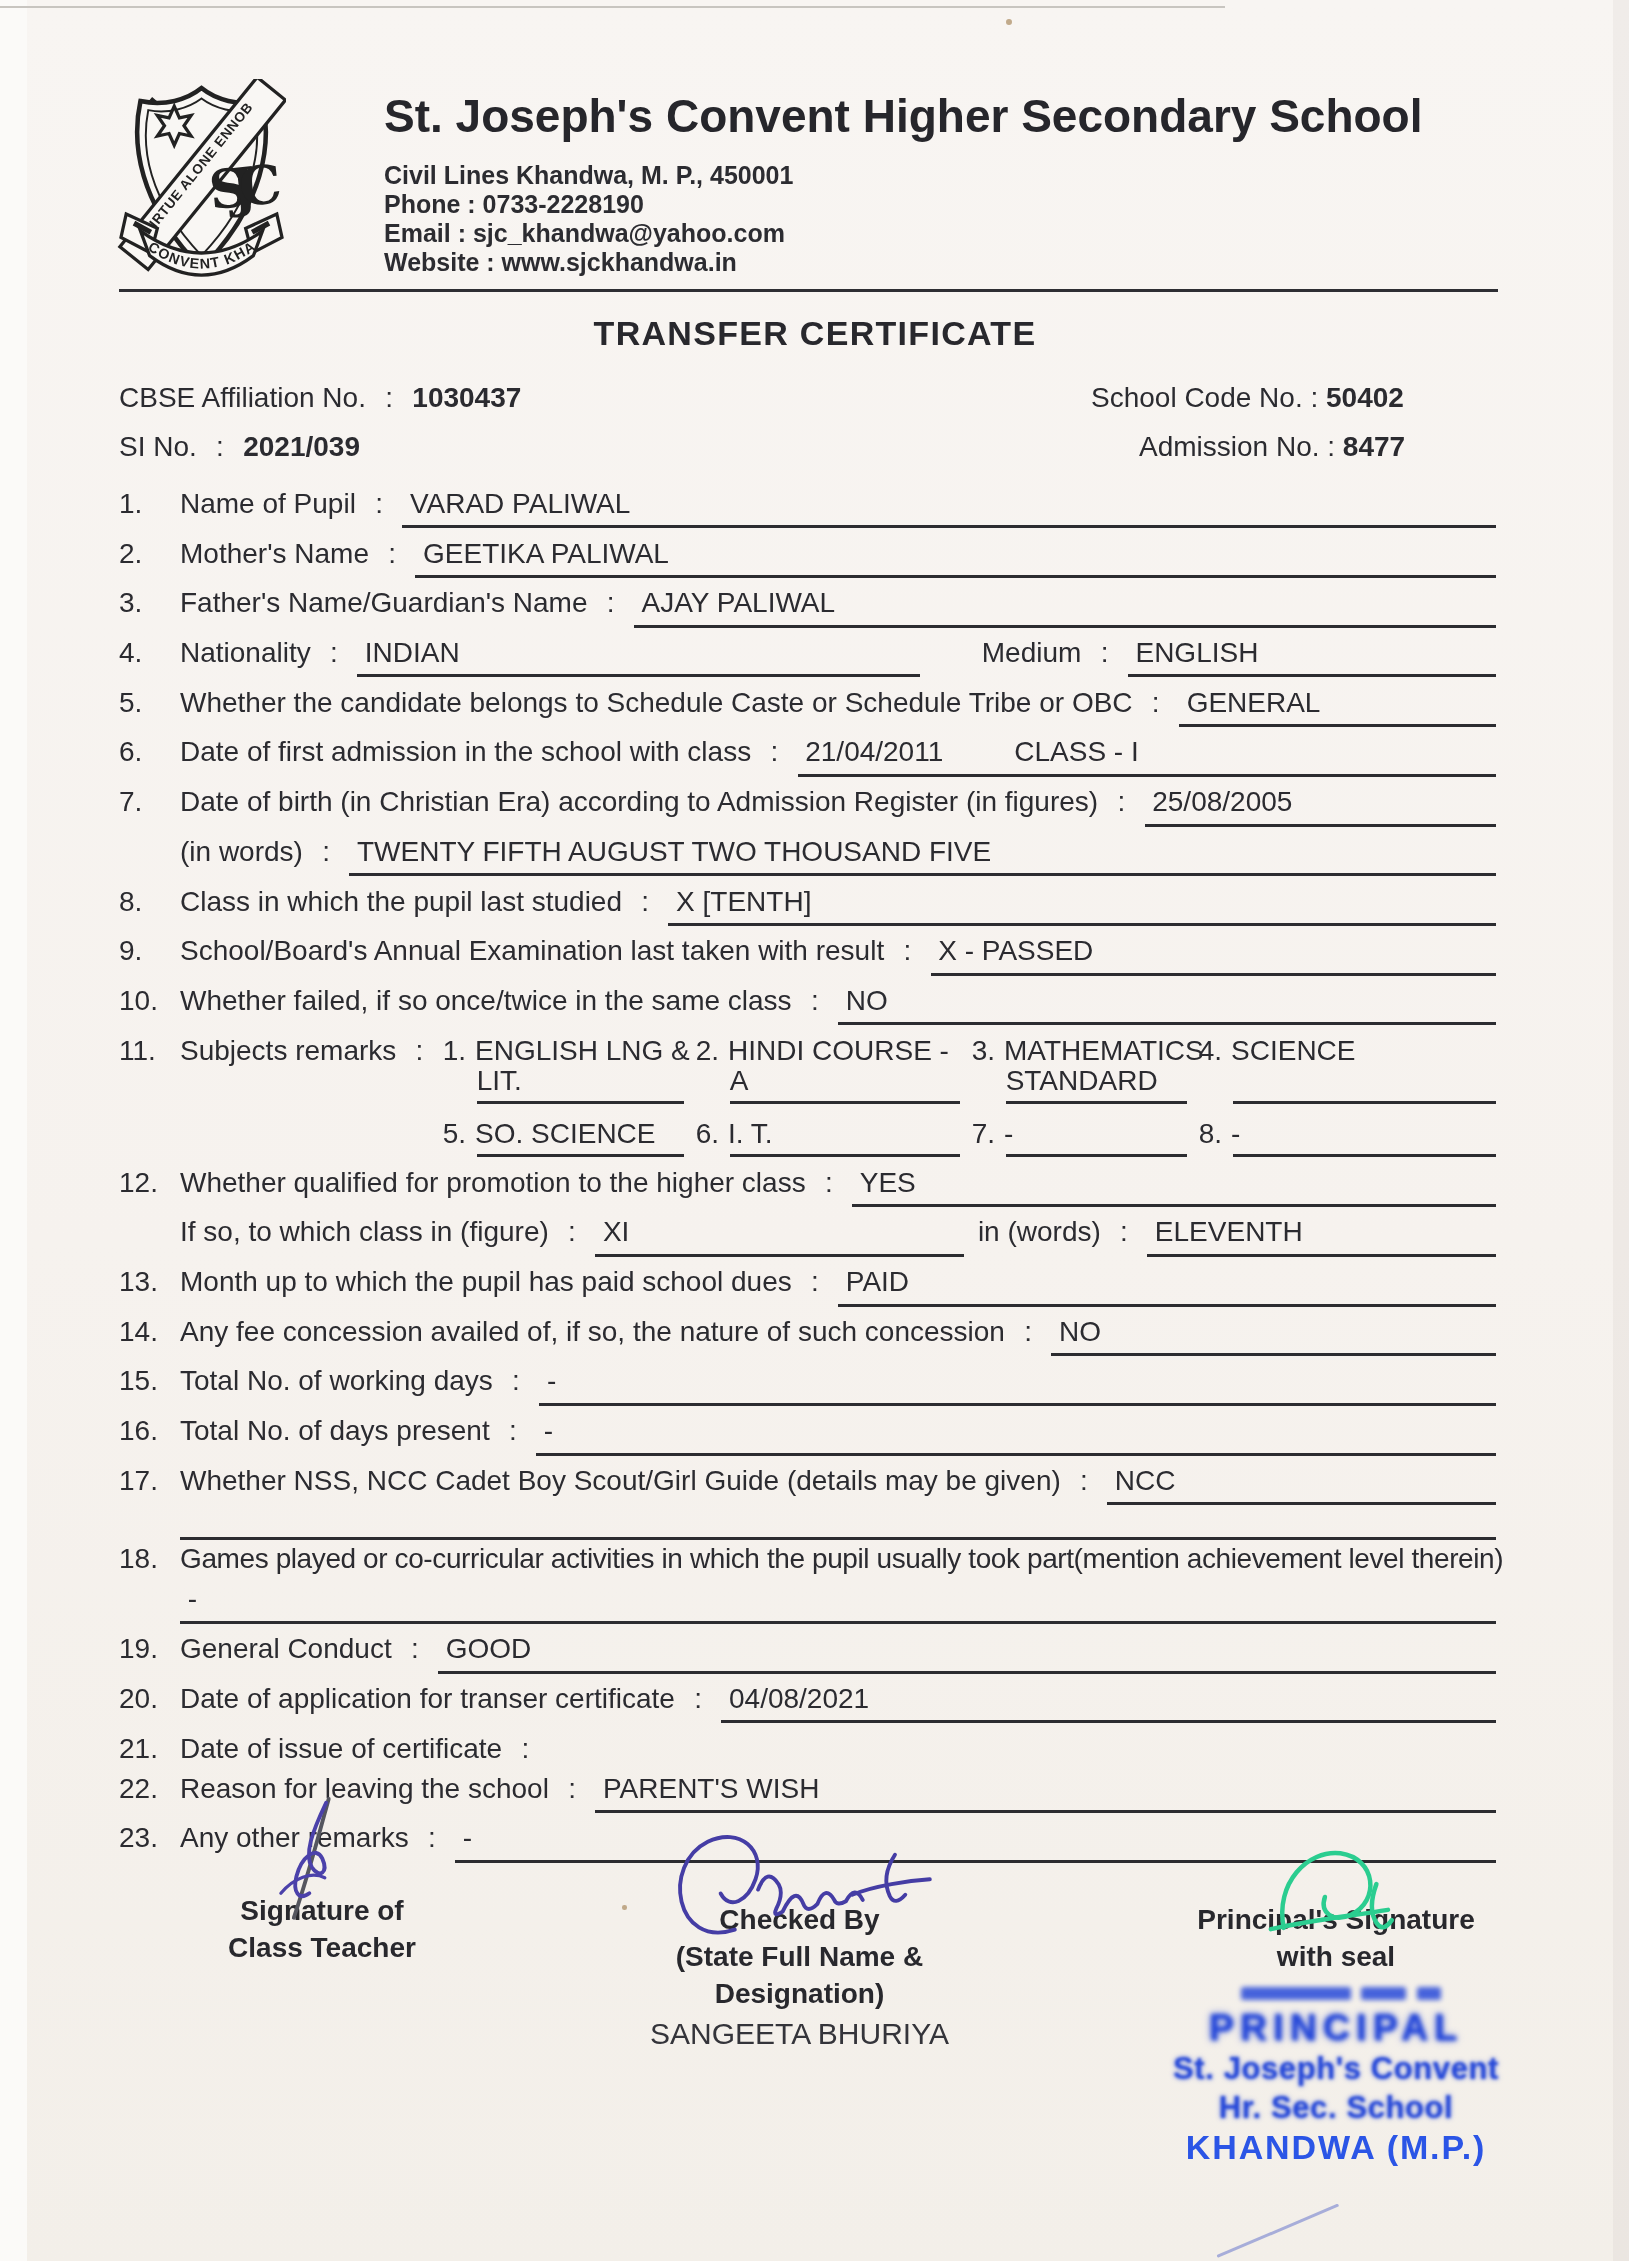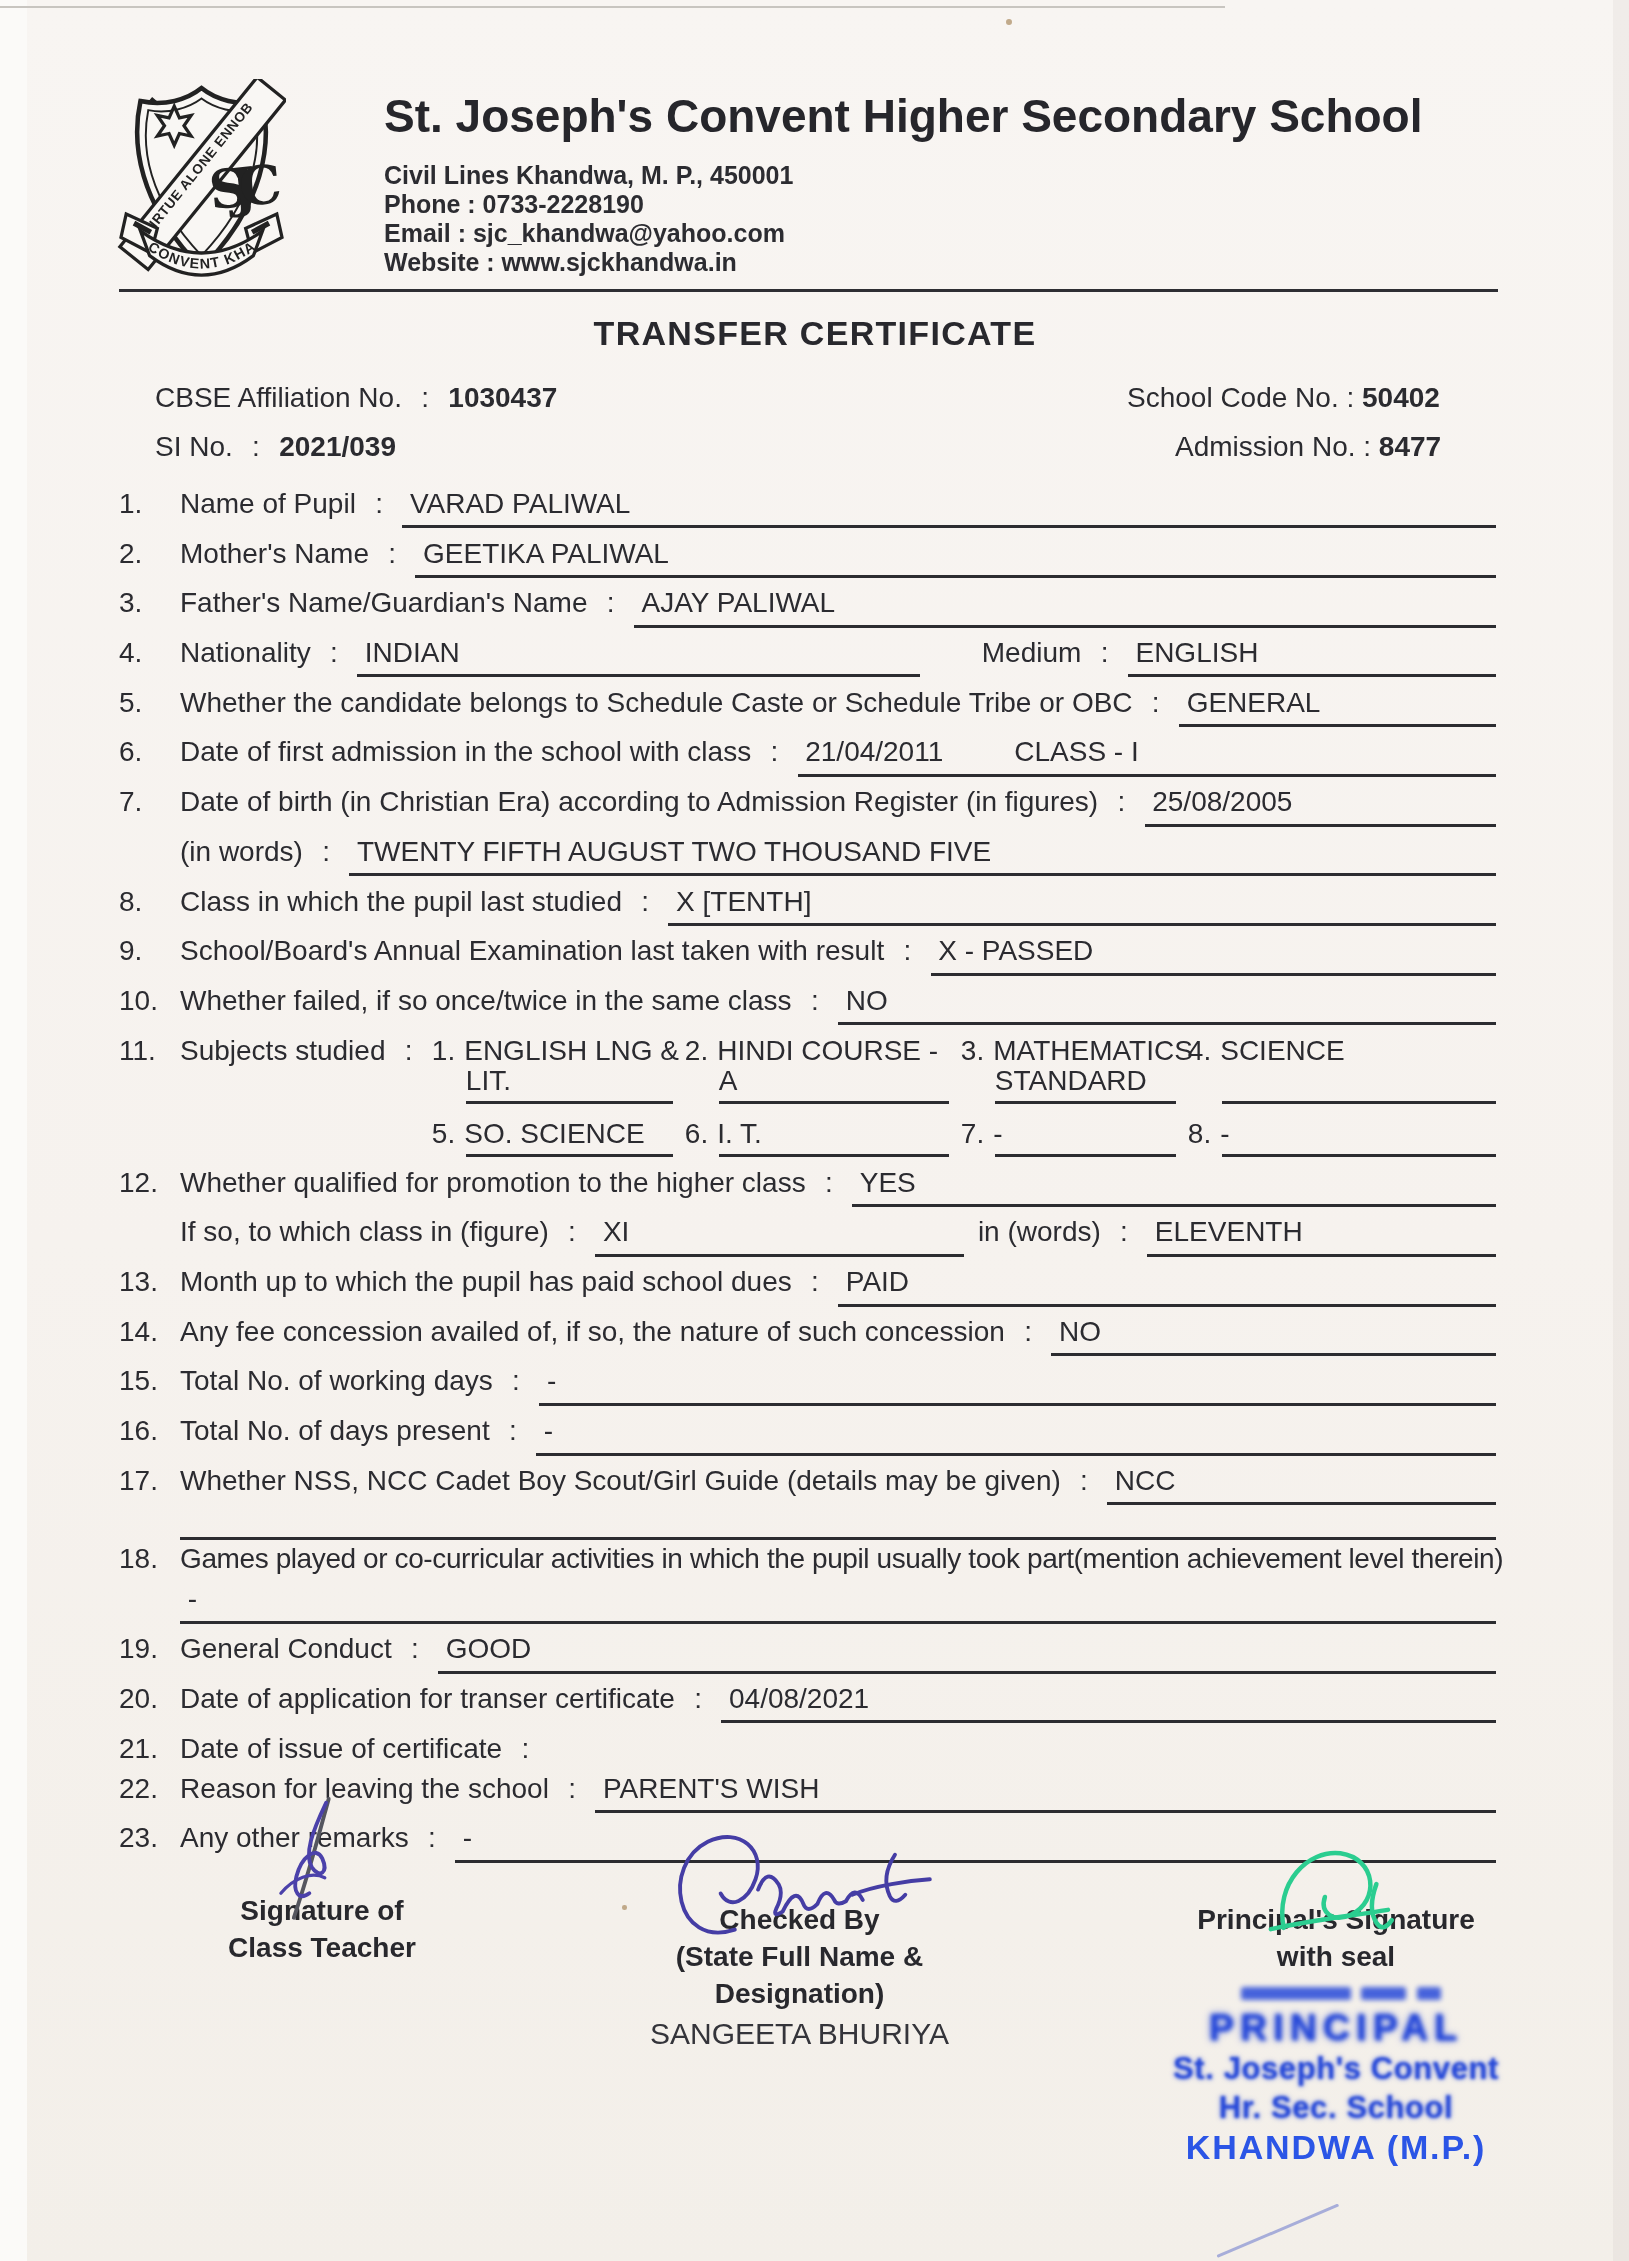--- a/index.html
+++ b/index.html
@@ -17,21 +17,21 @@
   .logo{position:absolute;left:117px;top:79px;width:169px;height:224px;}
   .head-text{position:absolute;left:384px;top:90px;}
   .school-name{margin:0;font-size:46px;line-height:52px;font-weight:700;color:#26262b;letter-spacing:0;}
   .addr-group{margin-top:19.3px;}
   .addr{font-size:25px;line-height:29px;font-weight:700;color:#2c2c31;}
   .rule{position:absolute;left:119px;right:132px;top:289px;border-top:3.9px solid #2e2e33;}
   .doc-title{position:absolute;left:0;right:0;top:314px;text-align:center;font-size:34px;font-weight:700;letter-spacing:1.3px;color:#28282d;}
 
   
   .meta{position:absolute;left:119px;right:132px;top:382px;font-size:28px;}
-  .meta-row{position:relative;height:49px;margin-left:36px;}
+  .meta-row{position:relative;height:49px;}
   .m-col{margin:0 19.3px;}
   .m-val{font-weight:700;}
   .m-right1{position:absolute;left:972px;top:0;}
   .m-right2{position:absolute;left:1020px;top:0;}
 
   
   .items{position:absolute;left:119px;right:134px;top:489px;font-size:28px;}
   .row{display:flex;align-items:baseline;margin-bottom:10.3px;line-height:30px;}
   .num{flex:0 0 61px;}
   .lbl{flex:none;white-space:nowrap;}
@@ -223,21 +223,21 @@
 
     <div class="row">
       <span class="num">10.</span>
       <span class="lbl">Whether failed, if so once/twice in the same class</span>
       <span class="col">:</span>
       <span class="val"><span>NO</span></span>
     </div>
 
     <div class="row">
       <span class="num">11.</span>
-      <span class="lbl">Subjects studied</span>
+      <span class="lbl">Subjects remarks</span>
       <span class="col">:</span>
       <div class="subwrap">
         <div class="subrow">
           <div class="subcol c1">
             <div class="subname"><span class="subnum">1.</span><span>ENGLISH LNG &amp;</span></div>
             <div class="subname2">LIT.</div>
             <div class="subrule"></div>
           </div>
           <div class="subcol c2">
             <div class="subname"><span class="subnum">2.</span><span>HINDI COURSE -</span></div>

